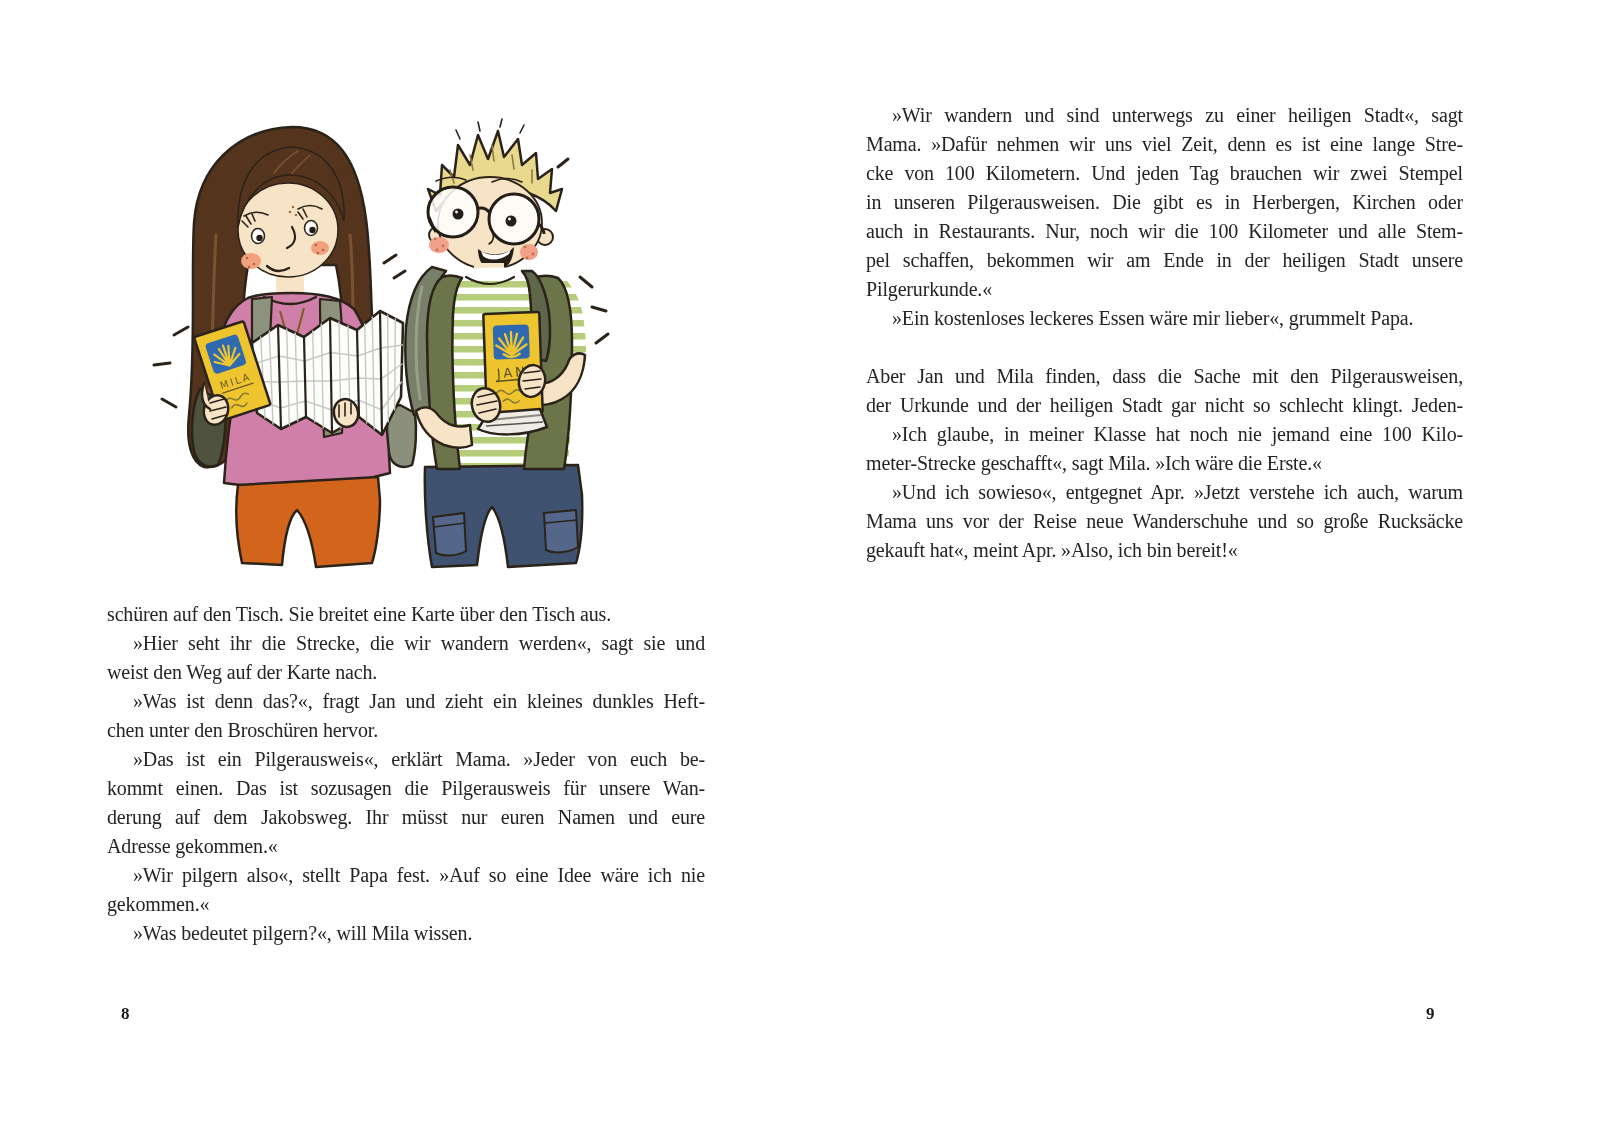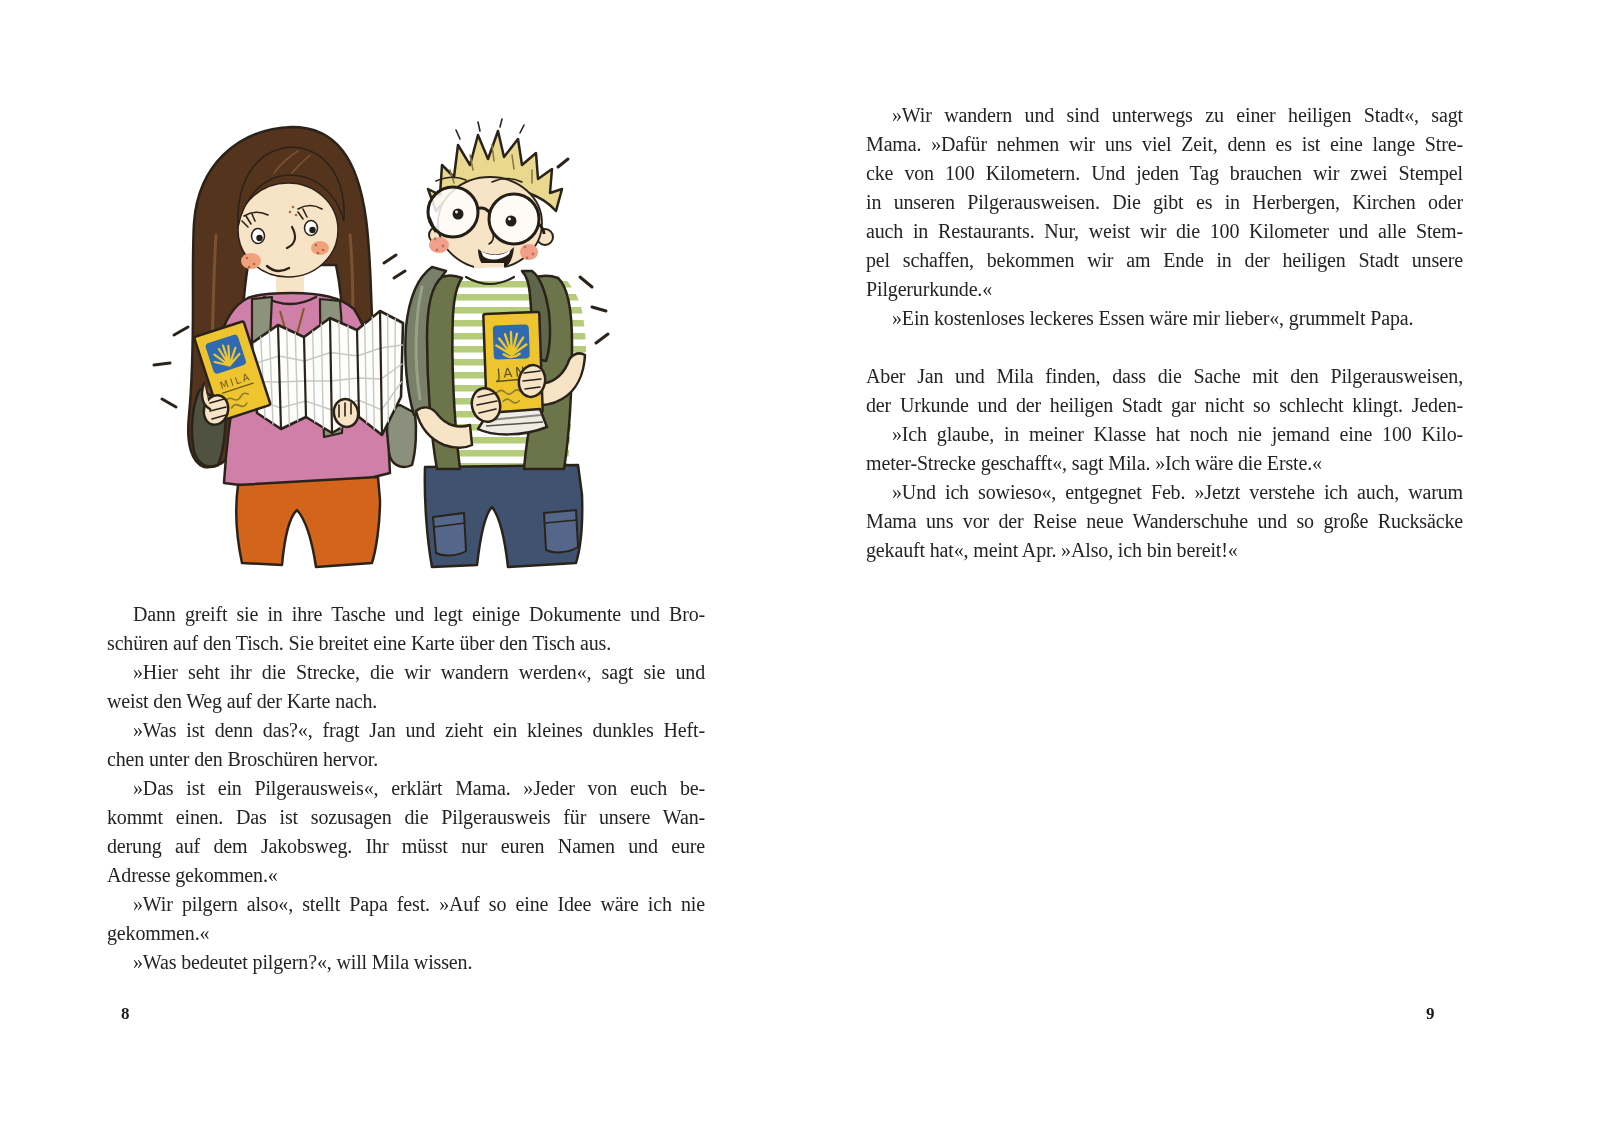--- a/index.html
+++ b/index.html
@@ -255,49 +255,48 @@
       <path d="M254,163 L265,156"></path>
       <path d="M418,52 L428,44"></path>
       <path d="M440,162 L452,172"></path>
       <path d="M452,192 L466,196"></path>
       <path d="M456,228 L468,219"></path>
     </g>
   </svg>
   </div>
 
   <div class="textblock left" id="left-lines">
-      <div class="line j ind">Dann greift sie in ihre Tasche und legt einige Dokumente und Bro-</div>
       <div class="line">schüren auf den Tisch. Sie breitet eine Karte über den Tisch aus.</div>
       <div class="line j ind">»Hier seht ihr die Strecke, die wir wandern werden«, sagt sie und</div>
       <div class="line">weist den Weg auf der Karte nach.</div>
       <div class="line j ind">»Was ist denn das?«, fragt Jan und zieht ein kleines dunkles Heft-</div>
       <div class="line">chen unter den Broschüren hervor.</div>
       <div class="line j ind">»Das ist ein Pilgerausweis«, erklärt Mama. »Jeder von euch be-</div>
       <div class="line j">kommt einen. Das ist sozusagen die Pilgerausweis für unsere Wan-</div>
       <div class="line j">derung auf dem Jakobsweg. Ihr müsst nur euren Namen und eure</div>
       <div class="line">Adresse gekommen.«</div>
       <div class="line j ind">»Wir pilgern also«, stellt Papa fest. »Auf so eine Idee wäre ich nie</div>
       <div class="line">gekommen.«</div>
       <div class="line ind">»Was bedeutet pilgern?«, will Mila wissen.</div>
     </div>
   <div class="pagenum pl">8</div>
 
   <div class="textblock right" id="right-lines">
       <div class="line j ind">»Wir wandern und sind unterwegs zu einer heiligen Stadt«, sagt</div>
       <div class="line j">Mama. »Dafür nehmen wir uns viel Zeit, denn es ist eine lange Stre-</div>
       <div class="line j">cke von 100 Kilometern. Und jeden Tag brauchen wir zwei Stempel</div>
       <div class="line j">in unseren Pilgerausweisen. Die gibt es in Herbergen, Kirchen oder</div>
-      <div class="line j">auch in Restaurants. Nur, weist wir die 100 Kilometer und alle Stem-</div>
+      <div class="line j">auch in Restaurants. Nur, noch wir die 100 Kilometer und alle Stem-</div>
       <div class="line j">pel schaffen, bekommen wir am Ende in der heiligen Stadt unsere</div>
       <div class="line">Pilgerurkunde.«</div>
       <div class="line ind">»Ein kostenloses leckeres Essen wäre mir lieber«, grummelt Papa.</div>
       <div class="line"></div>
       <div class="line j">Aber Jan und Mila finden, dass die Sache mit den Pilgerausweisen,</div>
       <div class="line j">der Urkunde und der heiligen Stadt gar nicht so schlecht klingt. Jeden-</div>
       <div class="line j ind">»Ich glaube, in meiner Klasse hat noch nie jemand eine 100 Kilo-</div>
       <div class="line">meter-Strecke geschafft«, sagt Mila. »Ich wäre die Erste.«</div>
-      <div class="line j ind">»Und ich sowieso«, entgegnet Feb. »Jetzt verstehe ich auch, warum</div>
+      <div class="line j ind">»Und ich sowieso«, entgegnet Apr. »Jetzt verstehe ich auch, warum</div>
       <div class="line j">Mama uns vor der Reise neue Wanderschuhe und so große Rucksäcke</div>
       <div class="line">gekauft hat«, meint Apr. »Also, ich bin bereit!«</div>
     </div>
   <div class="pagenum pr">9</div>
 
 </div>
 
 </body></html>

